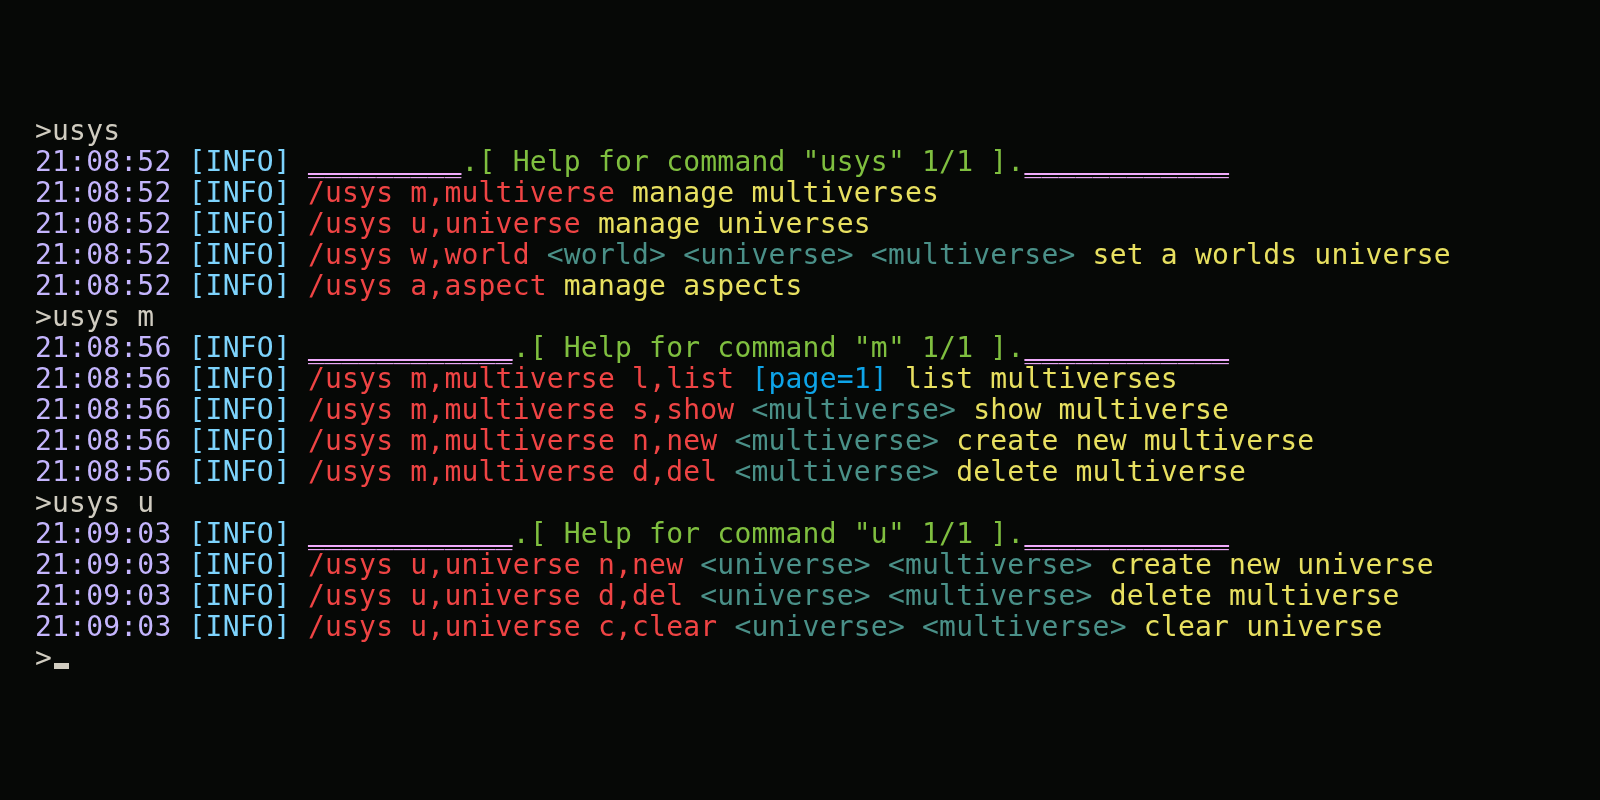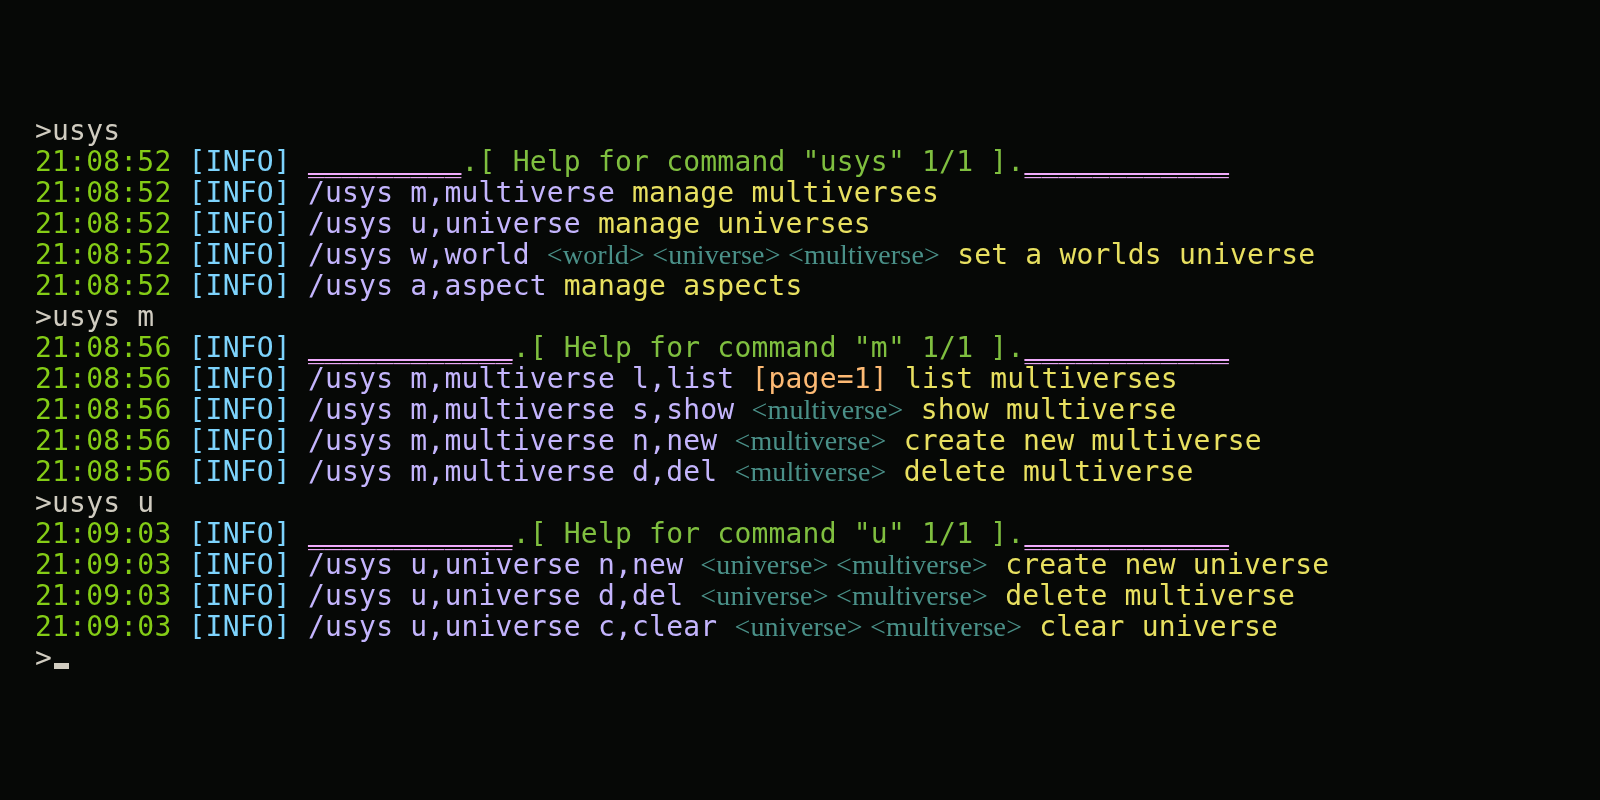--- a/index.html
+++ b/index.html
@@ -13,27 +13,27 @@
   .terminal {
     font-family: "DejaVu Sans Mono", "Liberation Mono", Menlo, Consolas, monospace;
     font-size: 28px;
     line-height: 31px;
     letter-spacing: 0.2px;
     color: #d0ccc0;
     padding: 115px 0 0 35px;
     white-space: pre;
   }
   .prompt   { color: #d0ccc0; }
-  .ts       { color: #84cc16; }
+  .ts       { color: #c4b5fd; }
   .info     { color: #7dd3fc; }
   .dash     { color: #f0abfc; text-decoration: underline; }
   .header   { color: #7fbf3f; }
-  .cmd      { color: #c4b5fd; }
-  .arg      { color: #4a9088; font-family: Liberation Serif, serif; }
-  .opt      { color: #fdba74; }
+  .cmd      { color: #ef4444; }
+  .arg      { color: #4a9088; }
+  .opt      { color: #0ea5e9; }
   .desc     { color: #e8e060; }
   .cursor {
     display: inline-block;
     width: 15px;
     height: 6px;
     background: #d0ccc0;
     vertical-align: -2px;
     margin-left: 2px;
   }
   .line { display: block; }

